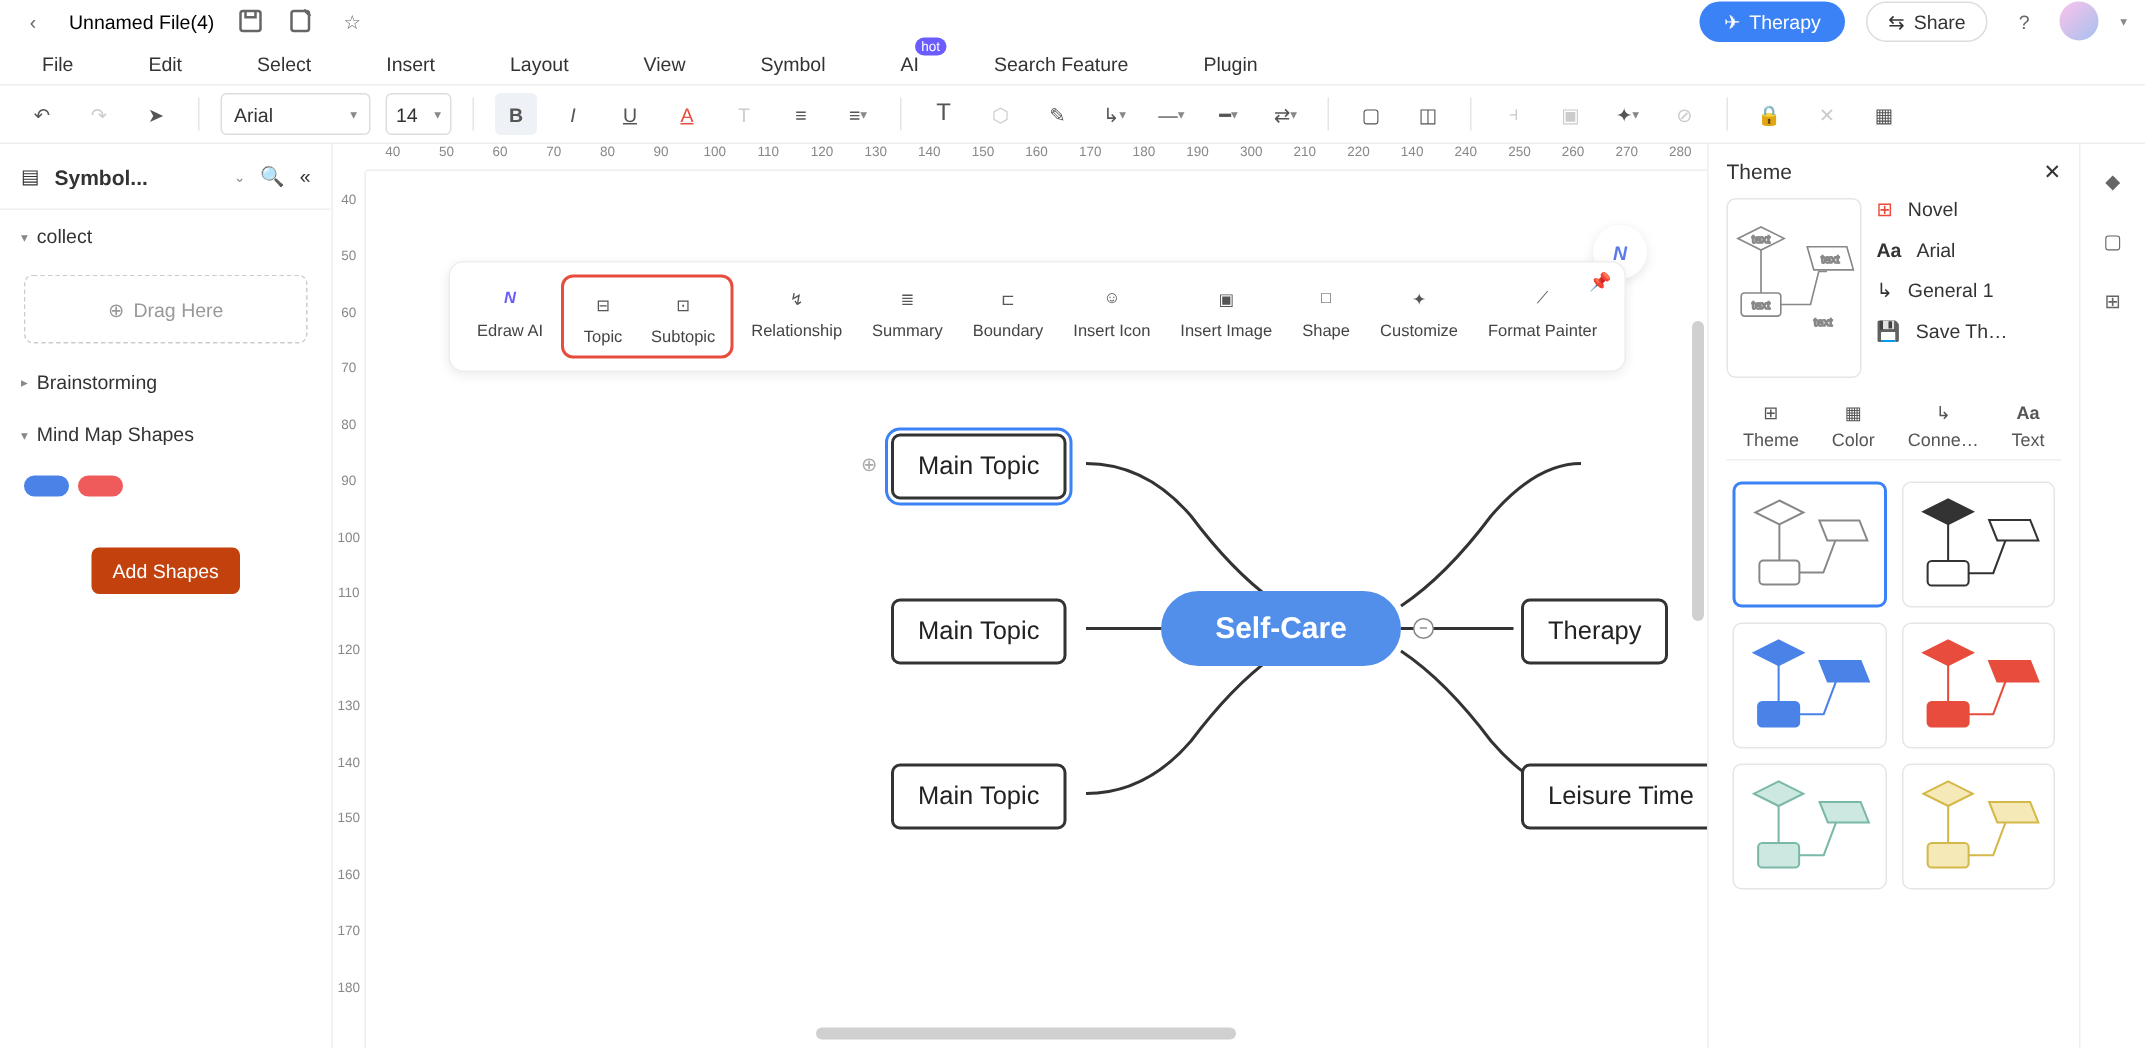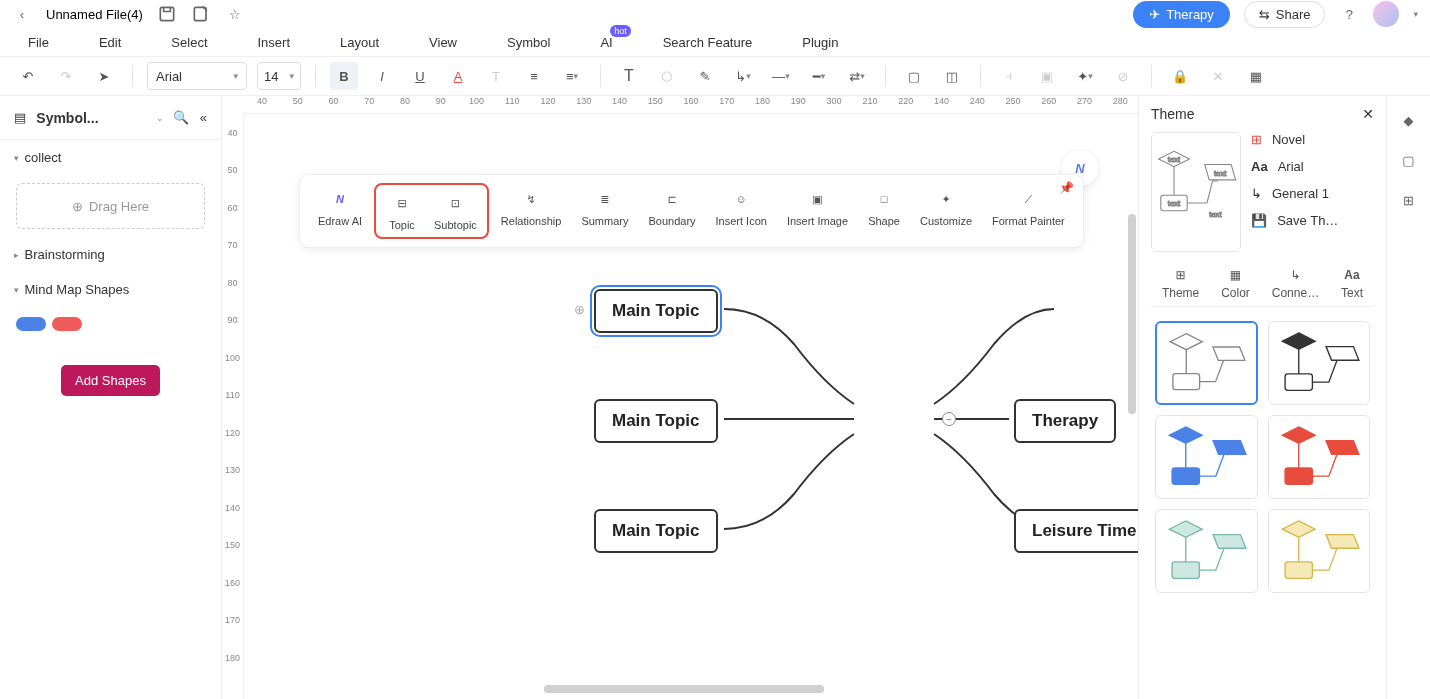--- a/index.html
+++ b/index.html
@@ -26,35 +26,35 @@
 .sidebar{width:222px;border-right:1px solid #eee;display:flex;flex-direction:column}
 .side-head{height:44px;display:flex;align-items:center;padding:0 14px;gap:10px;border-bottom:1px solid #f0f0f0}
 .side-title{flex:1;font-weight:bold;font-size:14px;overflow:hidden;text-overflow:ellipsis;white-space:nowrap}
 .side-section{padding:10px 14px;display:flex;align-items:center;gap:6px;font-size:13px;cursor:pointer}
 .side-section.bold{font-size:13px}
 .drag-box{margin:8px 16px;height:46px;border:1px dashed #ccc;border-radius:6px;display:flex;align-items:center;justify-content:center;color:#999;gap:6px;font-size:13px}
 .pill-row{display:flex;gap:6px;padding:10px 16px}
 .pill{height:14px;border-radius:7px}
 .pill.blue{width:30px;background:#4a82e8}
 .pill.red{width:30px;background:#ef5b5b}
-.add-shapes{margin:24px auto 0;background:#be185d;color:#fff;border:none;padding:8px 14px;border-radius:5px;cursor:pointer;font-size:13px}
+.add-shapes{margin:24px auto 0;background:#c2410c;color:#fff;border:none;padding:8px 14px;border-radius:5px;cursor:pointer;font-size:13px}
 .canvas-wrap{flex:1;position:relative;background:#fff;overflow:hidden}
 .ruler-h{position:absolute;top:0;left:22px;right:0;height:18px;border-bottom:1px solid #eee;font-size:9px;color:#888;display:flex}
 .ruler-h span{width:37.5px;text-align:center}
 .ruler-v{position:absolute;top:18px;left:0;width:22px;bottom:0;border-right:1px solid #eee;font-size:9px;color:#888;display:flex;flex-direction:column}
 .ruler-v span{height:37.5px;display:flex;align-items:center;justify-content:center}
 .canvas{position:absolute;top:18px;left:22px;right:0;bottom:0}
 .float-toolbar{position:absolute;top:60px;left:55px;background:#fff;border:1px solid #eee;border-radius:10px;box-shadow:0 2px 8px rgba(0,0,0,.08);display:flex;padding:8px 10px;gap:4px}
 .ft-item{display:flex;flex-direction:column;align-items:center;gap:4px;padding:4px 8px;cursor:pointer;font-size:11px;color:#444;border-radius:6px;min-width:48px}
 .ft-item .ic{width:24px;height:24px;display:flex;align-items:center;justify-content:center;color:#555}
 .ft-highlight{border:2px solid #e74c3c;border-radius:8px;padding:2px;display:flex}
 .pin{position:absolute;top:6px;right:8px;color:#aaa;font-size:12px}
 .mind{position:absolute;top:170px;left:170px;width:750px;height:280px}
 .center-node{position:absolute;left:360px;top:110px;width:160px;height:50px;background:#518fea;color:#fff;font-weight:bold;font-size:20px;border-radius:25px;display:flex;align-items:center;justify-content:center}
-.topic{position:absolute;border:2px solid #333;border-radius:6px;background:#fff;padding:10px 16px;font-weight:bold;font-size:17px;color:#222;white-space:nowrap}
+.topic{position:absolute;border:2px solid #333;border-radius:6px;background:#fff;padding:10px 16px;font-weight:normal;font-size:17px;color:#222;white-space:nowrap}
 .topic.selected{outline:2px solid #3b82f6;outline-offset:2px}
 .collapse{position:absolute;width:14px;height:14px;border:1px solid #888;border-radius:50%;background:#fff;display:flex;align-items:center;justify-content:center;font-size:10px;color:#666}
 .ai-badge{position:absolute;top:36px;right:40px;width:36px;height:36px;border-radius:50%;background:#fff;box-shadow:0 2px 8px rgba(0,0,0,.1);display:flex;align-items:center;justify-content:center;font-weight:bold;font-style:italic;color:#5b7ce8}
 .rpanel{width:248px;border-left:1px solid #eee;display:flex;flex-direction:column;padding:10px 12px;gap:10px;position:relative}
 .rpanel-head{display:flex;align-items:center;justify-content:space-between;font-size:14px}
 .thumb-card{border:1px solid #e5e5e5;border-radius:6px;height:120px;display:flex;align-items:center;justify-content:center;position:relative}
 .rp-list{display:flex;flex-direction:column;gap:12px;font-size:13px;color:#333}
 .rp-list .row{display:flex;align-items:center;gap:10px}
 .rp-tabs{display:flex;justify-content:space-around;padding:6px 0;border-bottom:1px solid #f0f0f0;font-size:12px;color:#555}
 .rp-tabs .t{display:flex;flex-direction:column;align-items:center;gap:4px;cursor:pointer}
@@ -299,20 +299,21 @@
 
       <div class="mind">
         <svg style="position:absolute;top:0;left:0;width:750px;height:280px" fill="none" stroke="#333" stroke-width="2">
           <path d="M310 25 Q350 25 380 60 Q410 100 440 120"></path>
           <path d="M310 135 L440 135"></path>
           <path d="M310 245 Q350 245 380 210 Q410 170 440 150"></path>
           <path d="M520 120 Q550 100 580 60 Q610 25 640 25"></path>
           <path d="M520 135 L595 135"></path>
           <path d="M520 150 Q550 170 580 210 Q610 245 640 245"></path>
         </svg>
+        <div class="center-node">Self-Care</div>
         <div class="collapse" style="left:528px;top:128px">−</div>
         <div class="topic selected" style="left:180px;top:5px">Main Topic</div>
         <span style="position:absolute;left:160px;top:18px;color:#aaa">⊕</span>
         <div class="topic" style="left:180px;top:115px">Main Topic</div>
         <div class="topic" style="left:180px;top:225px">Main Topic</div>
         <div class="topic" style="left:600px;top:225px">Leisure Time</div>
         <div class="topic" style="left:600px;top:115px">Therapy</div>
       </div>
 
       <div class="hscroll"></div>

